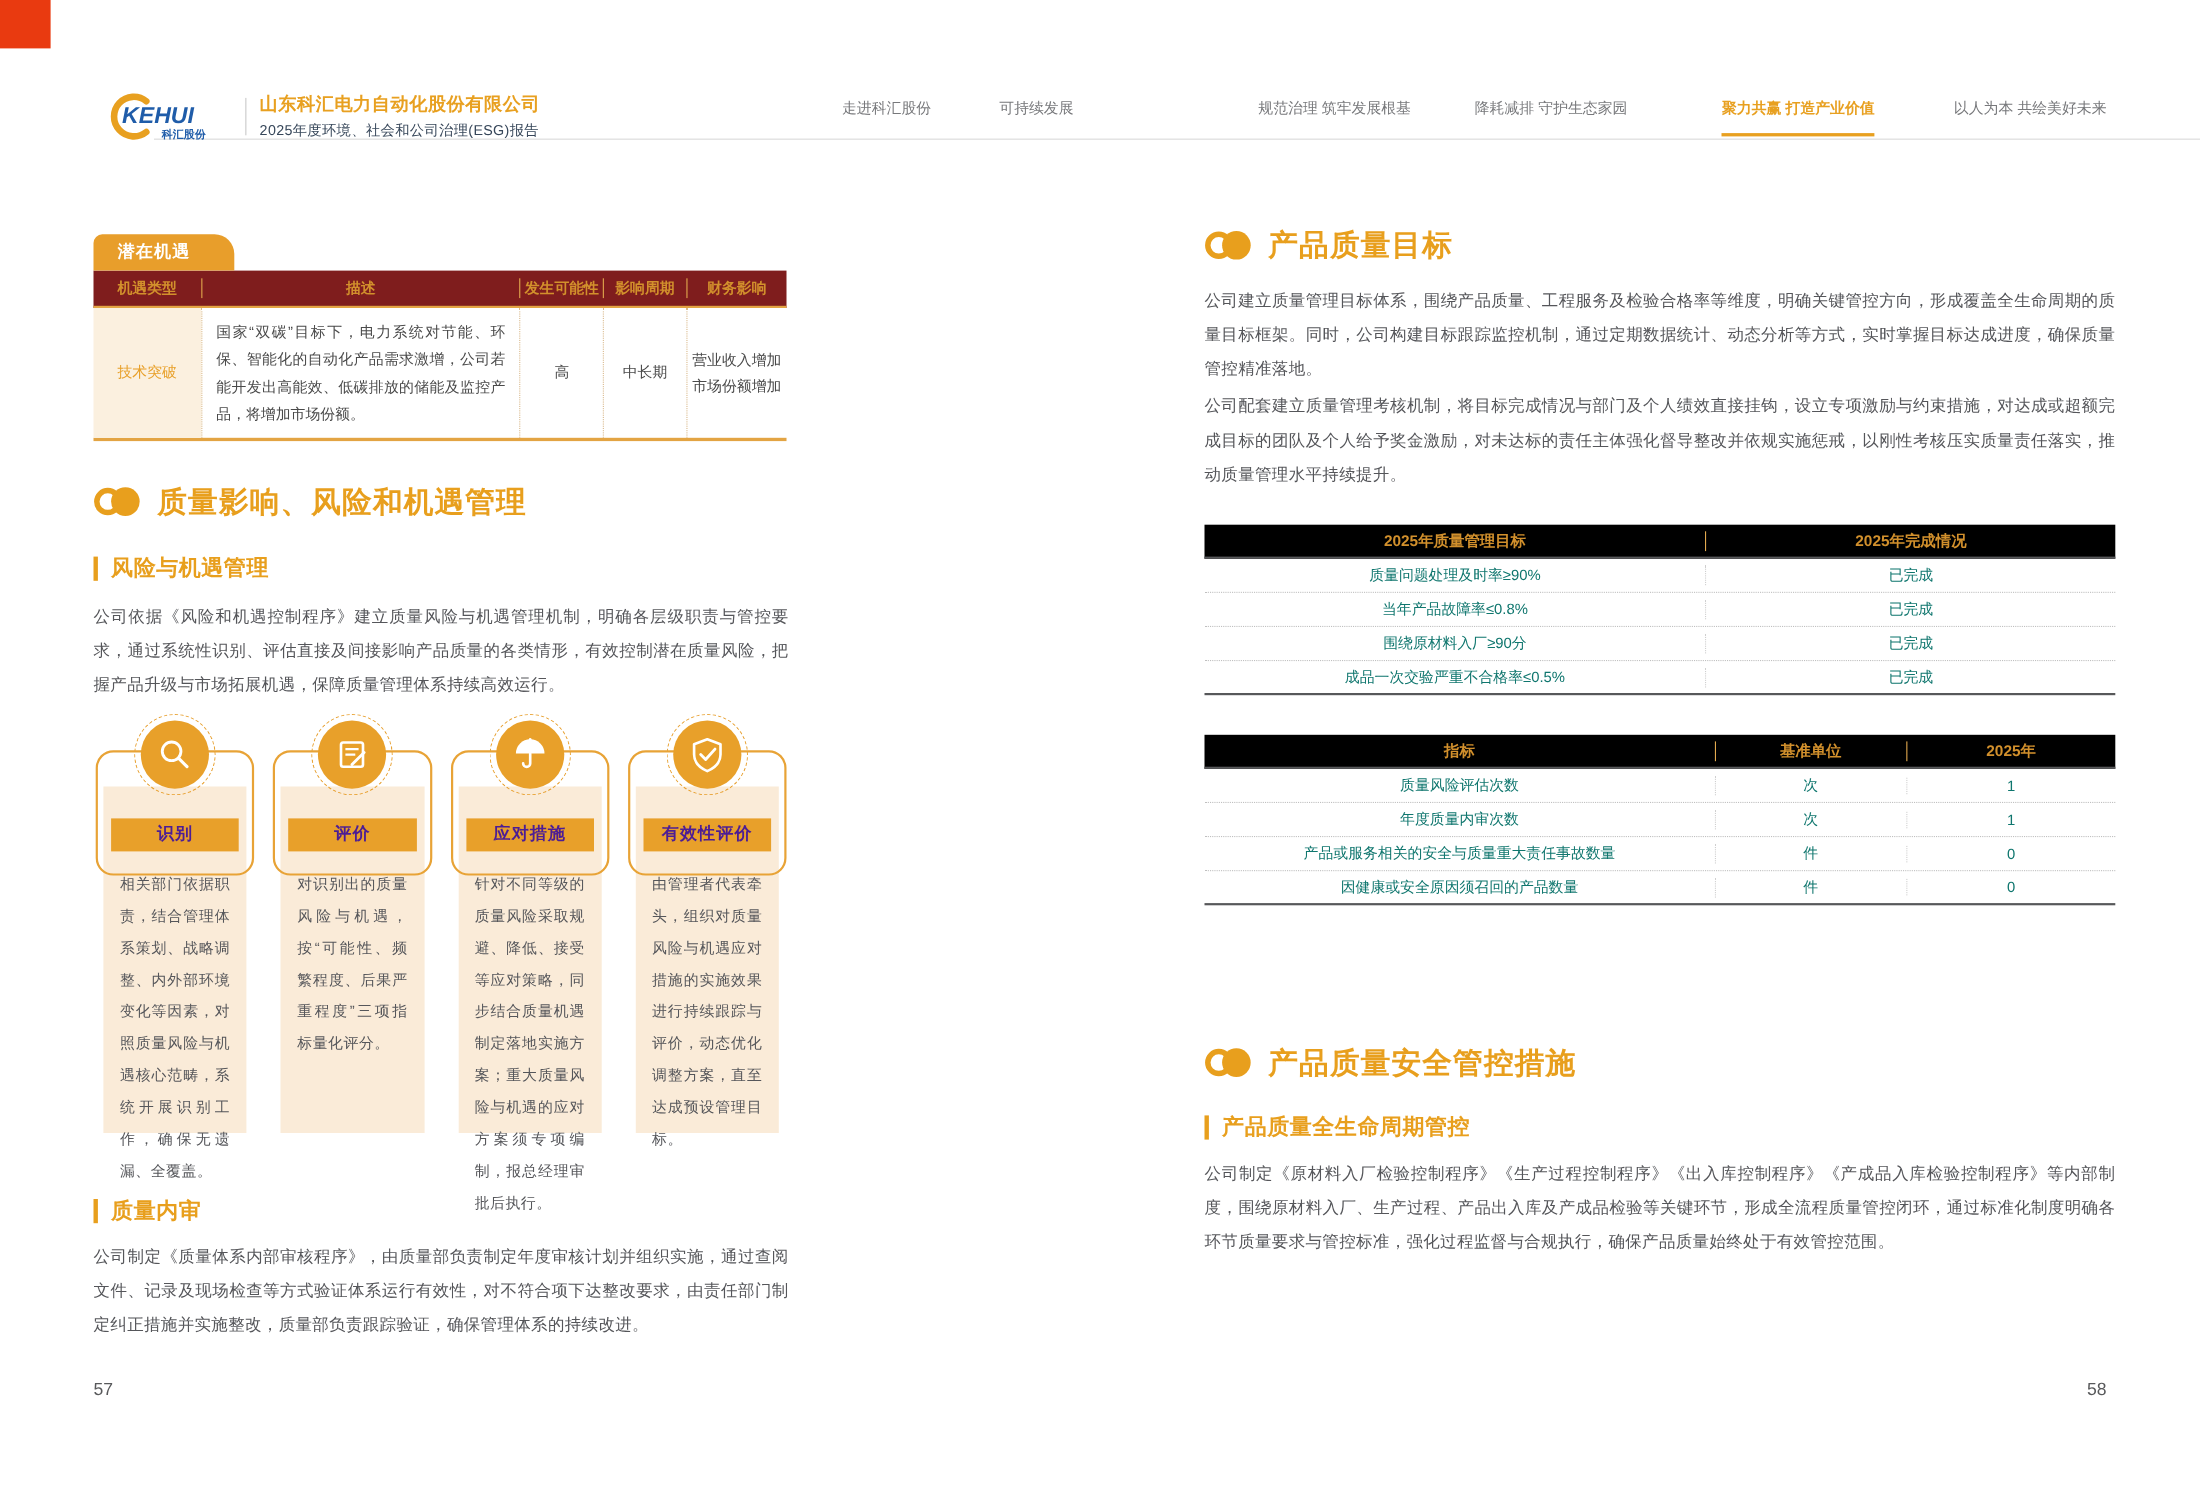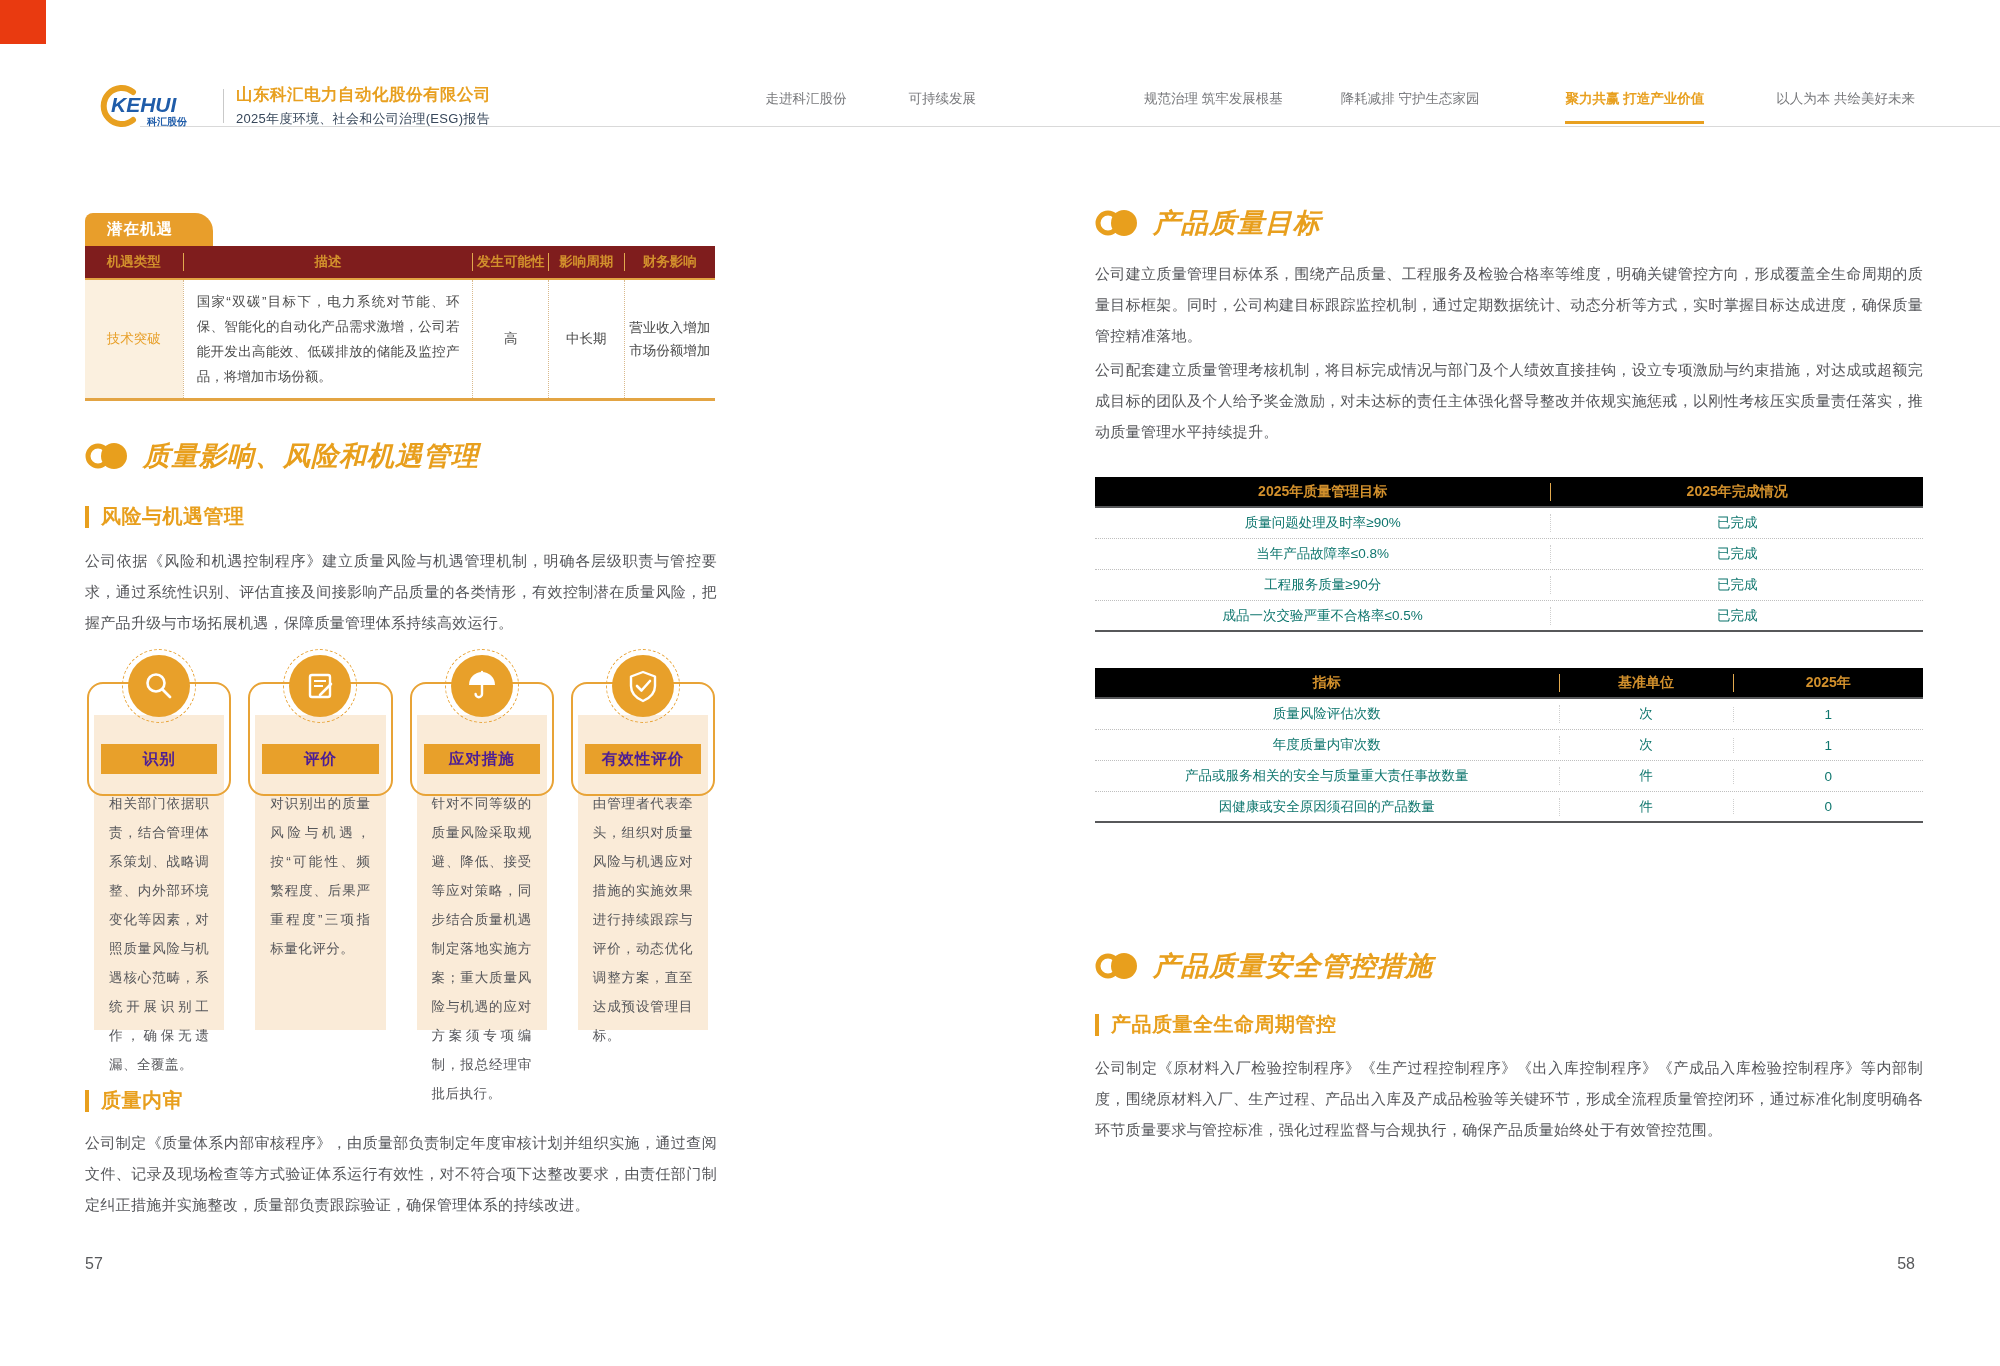--- a/index.html
+++ b/index.html
@@ -22,21 +22,21 @@
   .nav { right:85px; top:90px; display:flex; align-items:flex-start; }
   .nav-item { font-size:13.5px; color:#77787b; white-space:nowrap; cursor:pointer; padding-bottom:13px; }
   .nav-item.m2 { margin-left:62px; }
   .nav-item.m3 { margin-left:168px; }
   .nav-item.m4 { margin-left:58px; }
   .nav-item.m5 { margin-left:86px; }
   .nav-item.m6 { margin-left:72px; }
   .nav-item.active { color:#e8a020; font-weight:bold; border-bottom:3px solid #e8a020; }
 
   
-  .sec-title { display:flex; align-items:center;font-style:italic; }
+  .sec-title { display:flex; align-items:center; }
   .sec-title .ttl { font-size:27px; font-weight:bold; color:#e89f1d; letter-spacing:1px; margin-left:14px; }
   .sub-title { display:flex; align-items:center; }
   .sub-title .bar { width:4px; height:22px; background:#e89f1d; margin-right:12px; }
   .sub-title .txt { font-size:20px; font-weight:bold; color:#e89f1d; letter-spacing:0.5px; }
 
   .para { font-size:15px; line-height:31px; color:#55565a; text-align:justify; letter-spacing:0.3px; }
 
   
   .opp-tab { display:inline-block; background:#e89e2b; color:#fff; font-size:15.5px; font-weight:bold;
     padding:6px 40px 6px 22px; border-radius:8px 18px 0 0; letter-spacing:1px; }
@@ -232,21 +232,21 @@
   </div>
   <div class="trow">
     <div class="cell g1">质量问题处理及时率≥90%</div>
     <div class="cell g2">已完成</div>
   </div>
   <div class="trow">
     <div class="cell g1">当年产品故障率≤0.8%</div>
     <div class="cell g2">已完成</div>
   </div>
   <div class="trow">
-    <div class="cell g1">工程服务质量≥90分</div>
+    <div class="cell g1">围绕原材料入厂≥90分</div>
     <div class="cell g2">已完成</div>
   </div>
   <div class="trow">
     <div class="cell g1">成品一次交验严重不合格率≤0.5%</div>
     <div class="cell g2">已完成</div>
   </div>
 </div>
 
 <div class="abs rtable" style="left:1095px; top:668px; width:828px;">
   <div class="thead">

